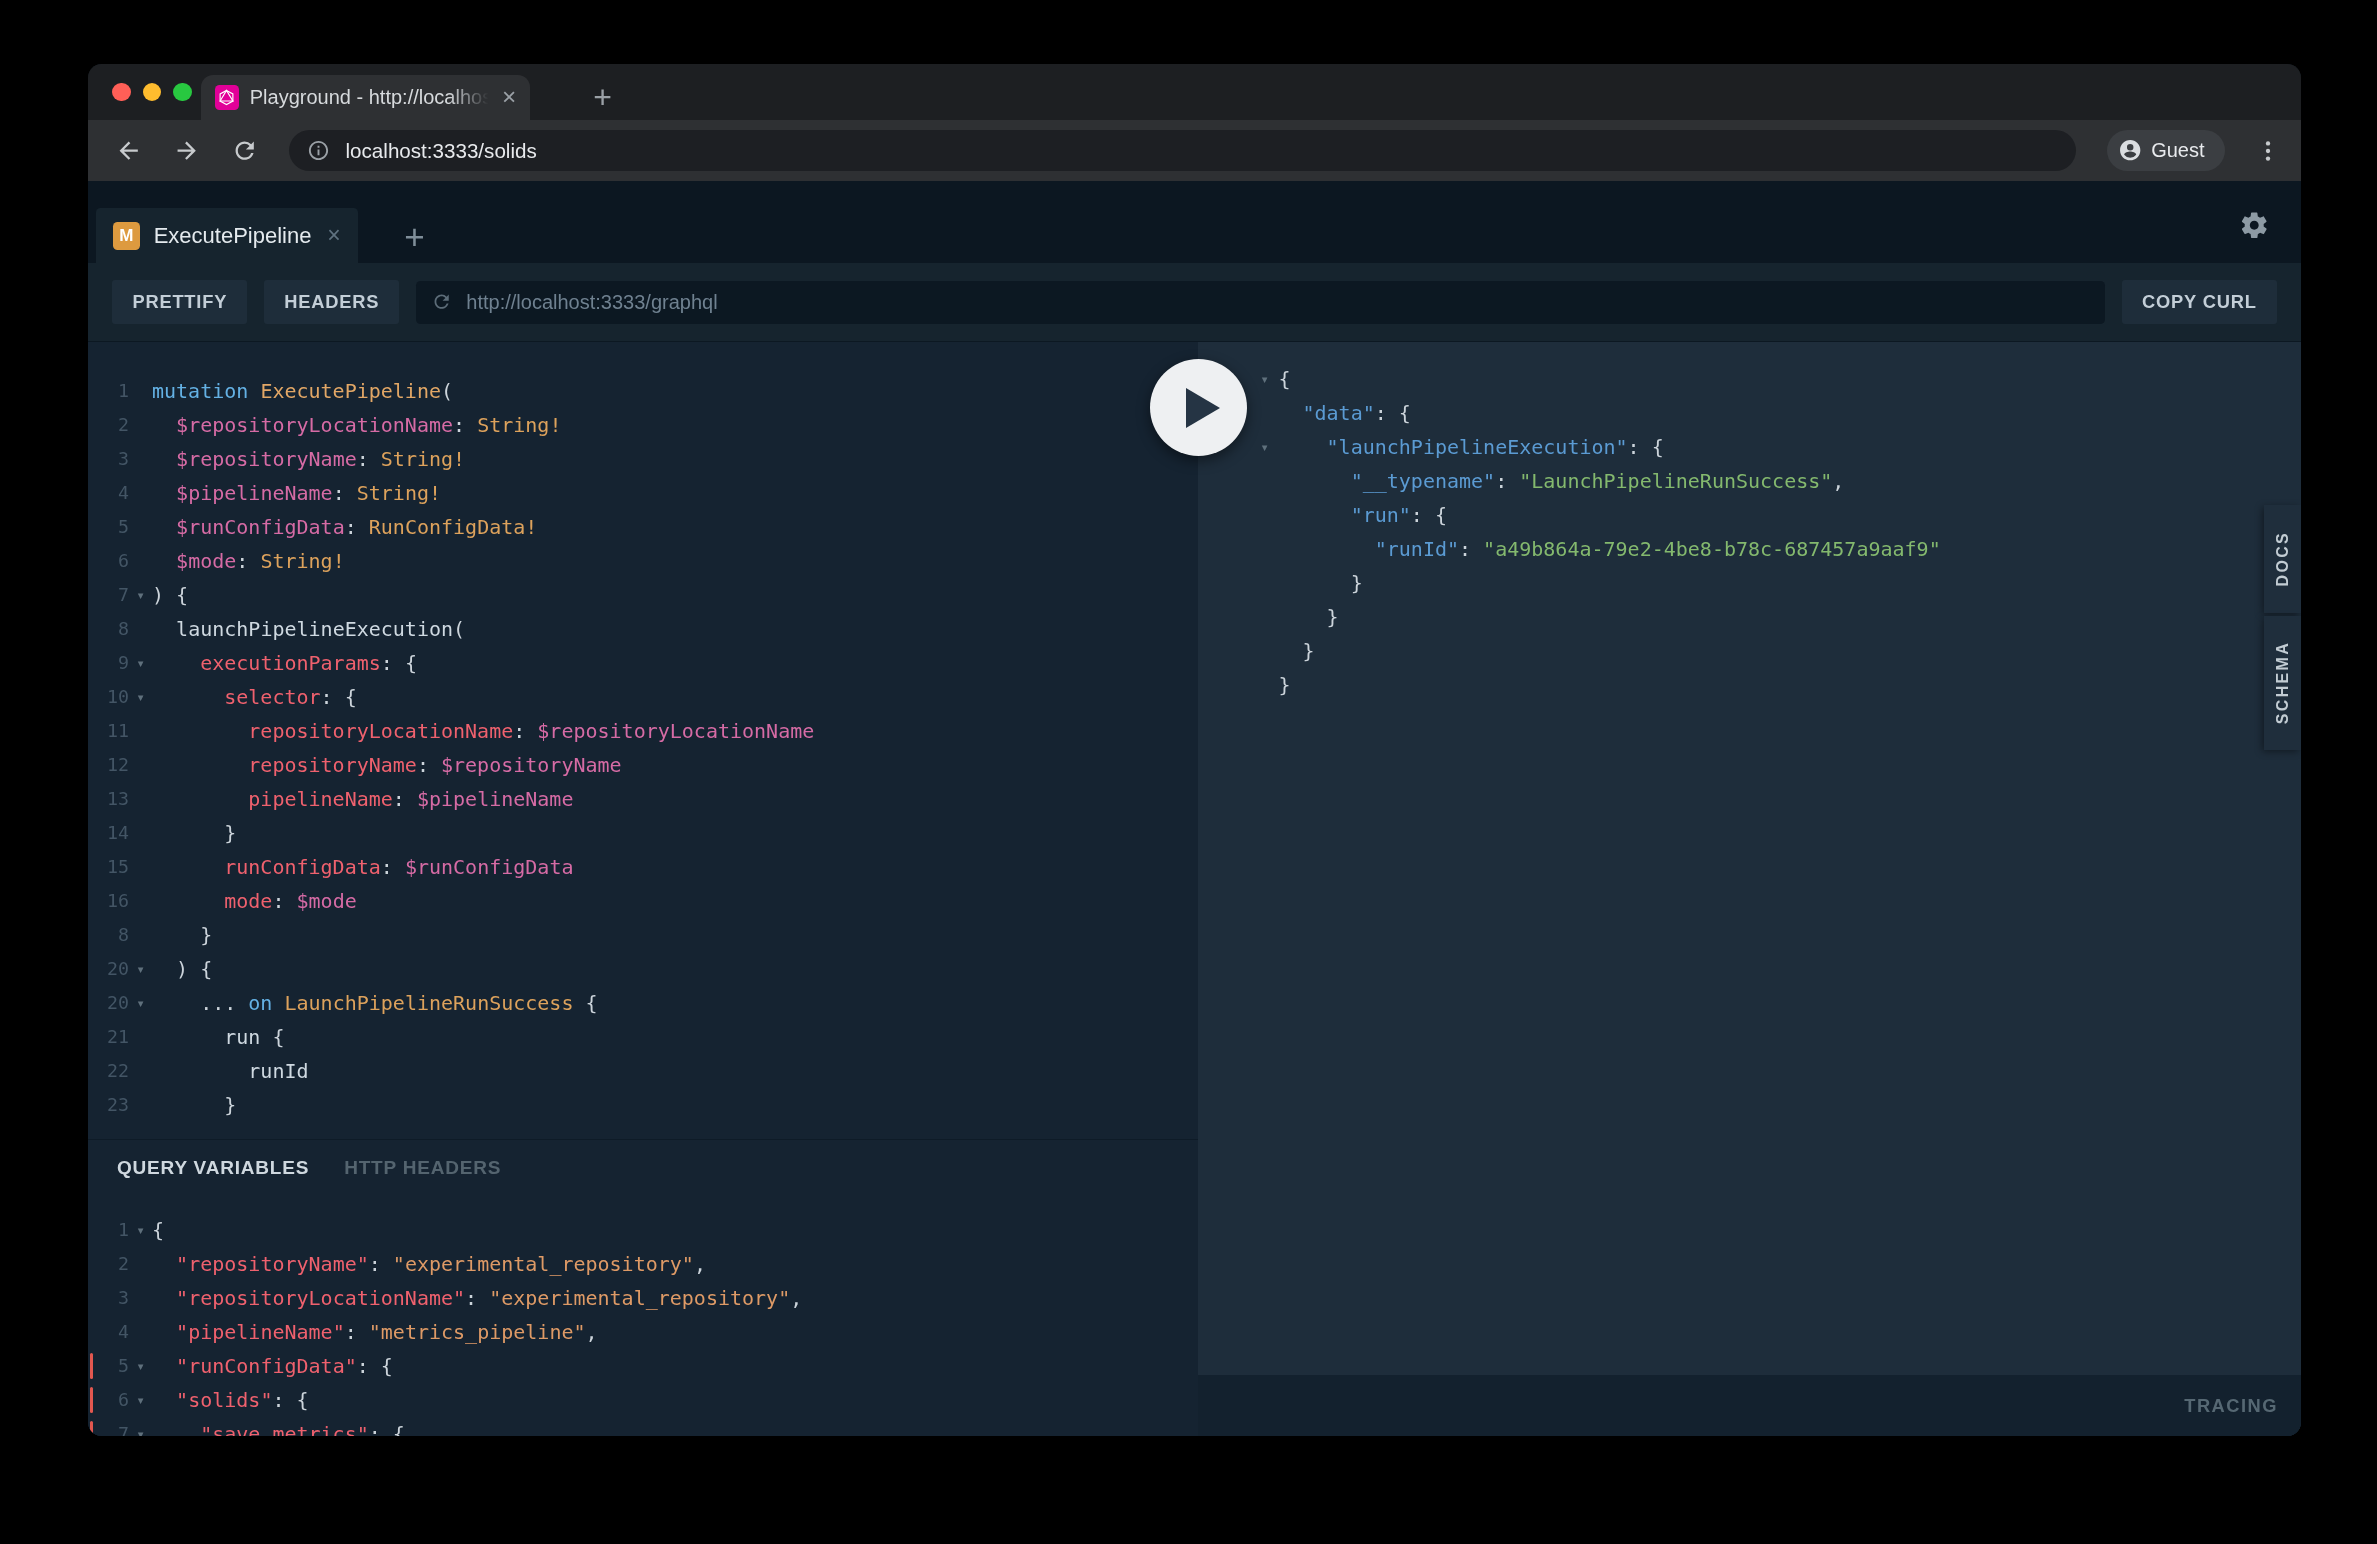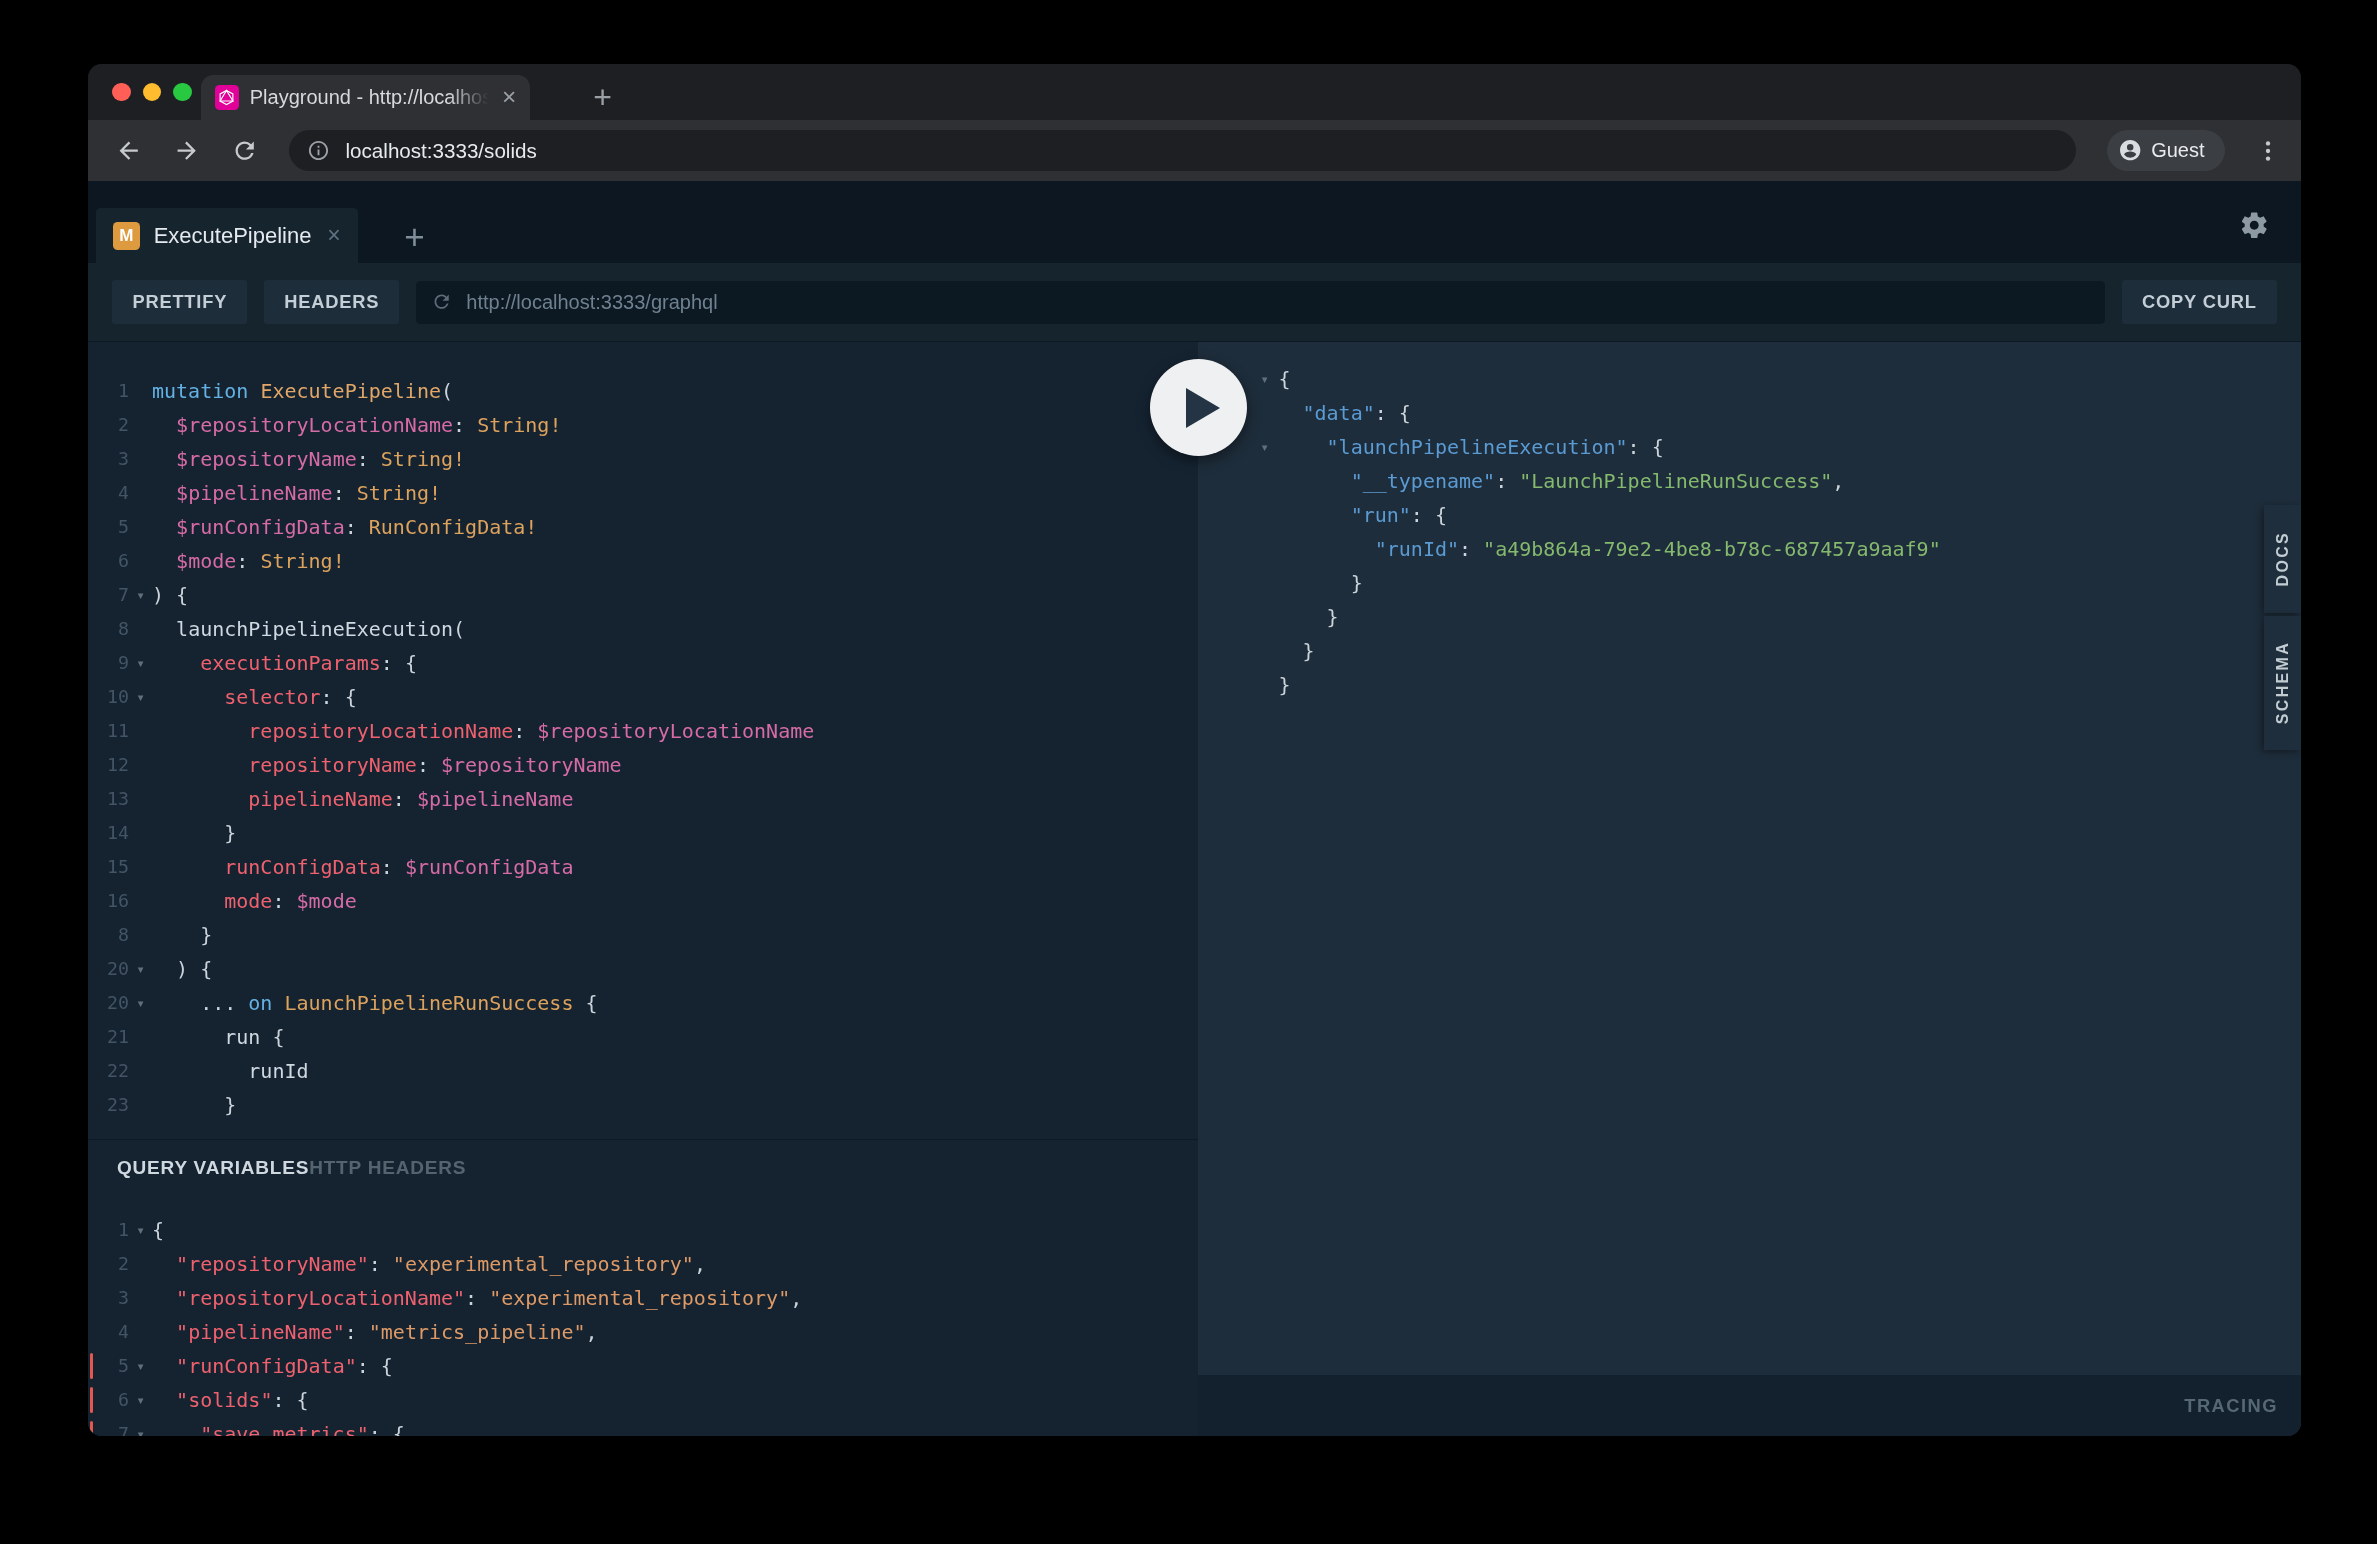--- a/index.html
+++ b/index.html
@@ -58,21 +58,21 @@
   .query-code{position:absolute;left:0;top:0;right:0;bottom:297px;padding-top:32px;overflow:hidden;
     line-height:34px;}
   .row{display:flex;height:34px;position:relative;white-space:pre;align-items:stretch;}
   .ln{width:41px;text-align:right;font-size:18.3px;flex:none;}
   .fold{width:23px;text-align:center;font-size:14.5px;flex:none;}
   .rrow .fold{width:27.4px;}
   .ct{flex:1;min-width:0;}
 
   .vars-panel{position:absolute;left:0;bottom:0;width:1110px;height:297px;background:#152331;
     border-top:1.5px solid #0e1b27;}
-  .vars-tabs{height:55px;display:flex;align-items:center;padding-left:29px;}
+  .vars-tabs{height:55px;display:flex;align-items:center;gap:35px;padding-left:29px;}
   .vars-label-active{font-weight:bold;font-size:19px;letter-spacing:0.8px;color:#cfd8df;}
   .vars-label{font-weight:bold;font-size:19px;letter-spacing:0.8px;color:#54646f;}
   .vars-code{position:absolute;top:55px;left:0;right:0;bottom:0;padding-top:18.3px;overflow:hidden;
     line-height:34px;}
   .lint-marker{position:absolute;left:1.5px;top:3.8px;width:3.8px;height:26px;border-radius:1.5px;}
 
   .result-code{position:absolute;top:0;left:0;right:0;bottom:61px;padding:20px 0 0 53px;overflow:hidden;
     line-height:34px;}
   .result-code .row{height:34px;}
   .tracing-bar{position:absolute;left:0;right:0;bottom:0;height:61px;background:#13212e;

